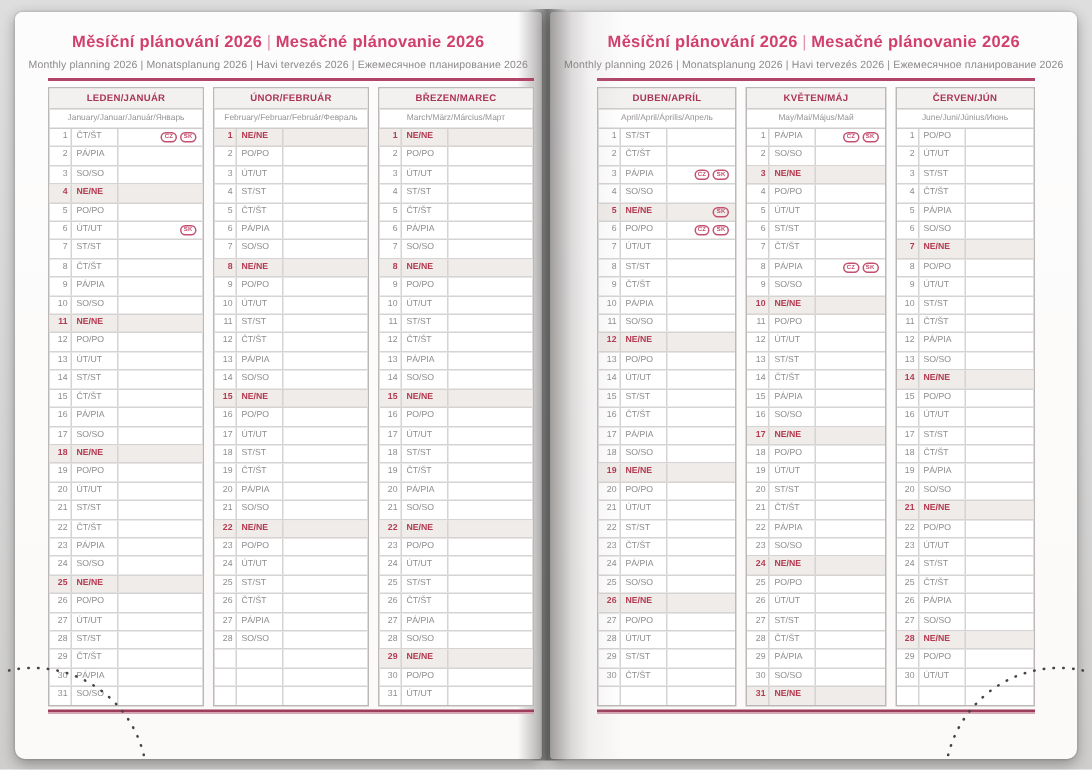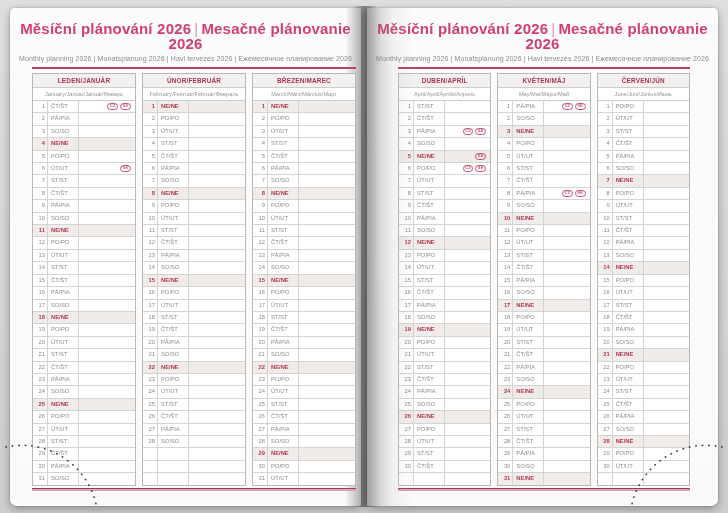--- a/index.html
+++ b/index.html
@@ -27,21 +27,21 @@
     background:linear-gradient(to left,rgba(90,85,85,.45),rgba(90,85,85,0));
     pointer-events:none;border-radius:0 2px 2px 0;
   }
   .page.right::before{
     content:"";position:absolute;top:0;left:0;width:48px;height:100%;
     background:linear-gradient(to right,rgba(85,80,80,.55) 0px,rgba(120,115,115,.25) 14px,rgba(170,166,166,.12) 26px,rgba(255,255,255,0) 48px);
     pointer-events:none;border-radius:2px 0 0 2px;z-index:5;
   }
   .page-head{padding-top:13px;text-align:center;position:relative;z-index:2;}
   .title-line{
-    font-size:15px;font-weight:bold;letter-spacing:.2px;line-height:15px;
+    font-size:11px;font-weight:bold;letter-spacing:.2px;line-height:15px;
     color:#d13f6d;
   }
   .title-sep{color:#e493ae;padding:0 3px;font-weight:normal;}
   .subtitle{
     margin-top:3px;font-size:7px;color:#8d8a8a;letter-spacing:.1px;line-height:9px;
   }
   .content{position:relative;z-index:2;}
   .page.left .content{margin-left:22px;width:324px;}
   .page.right .content{margin-left:31px;width:292px;}
   .head-rule{margin-top:4px;height:2px;background:#b04568;}

